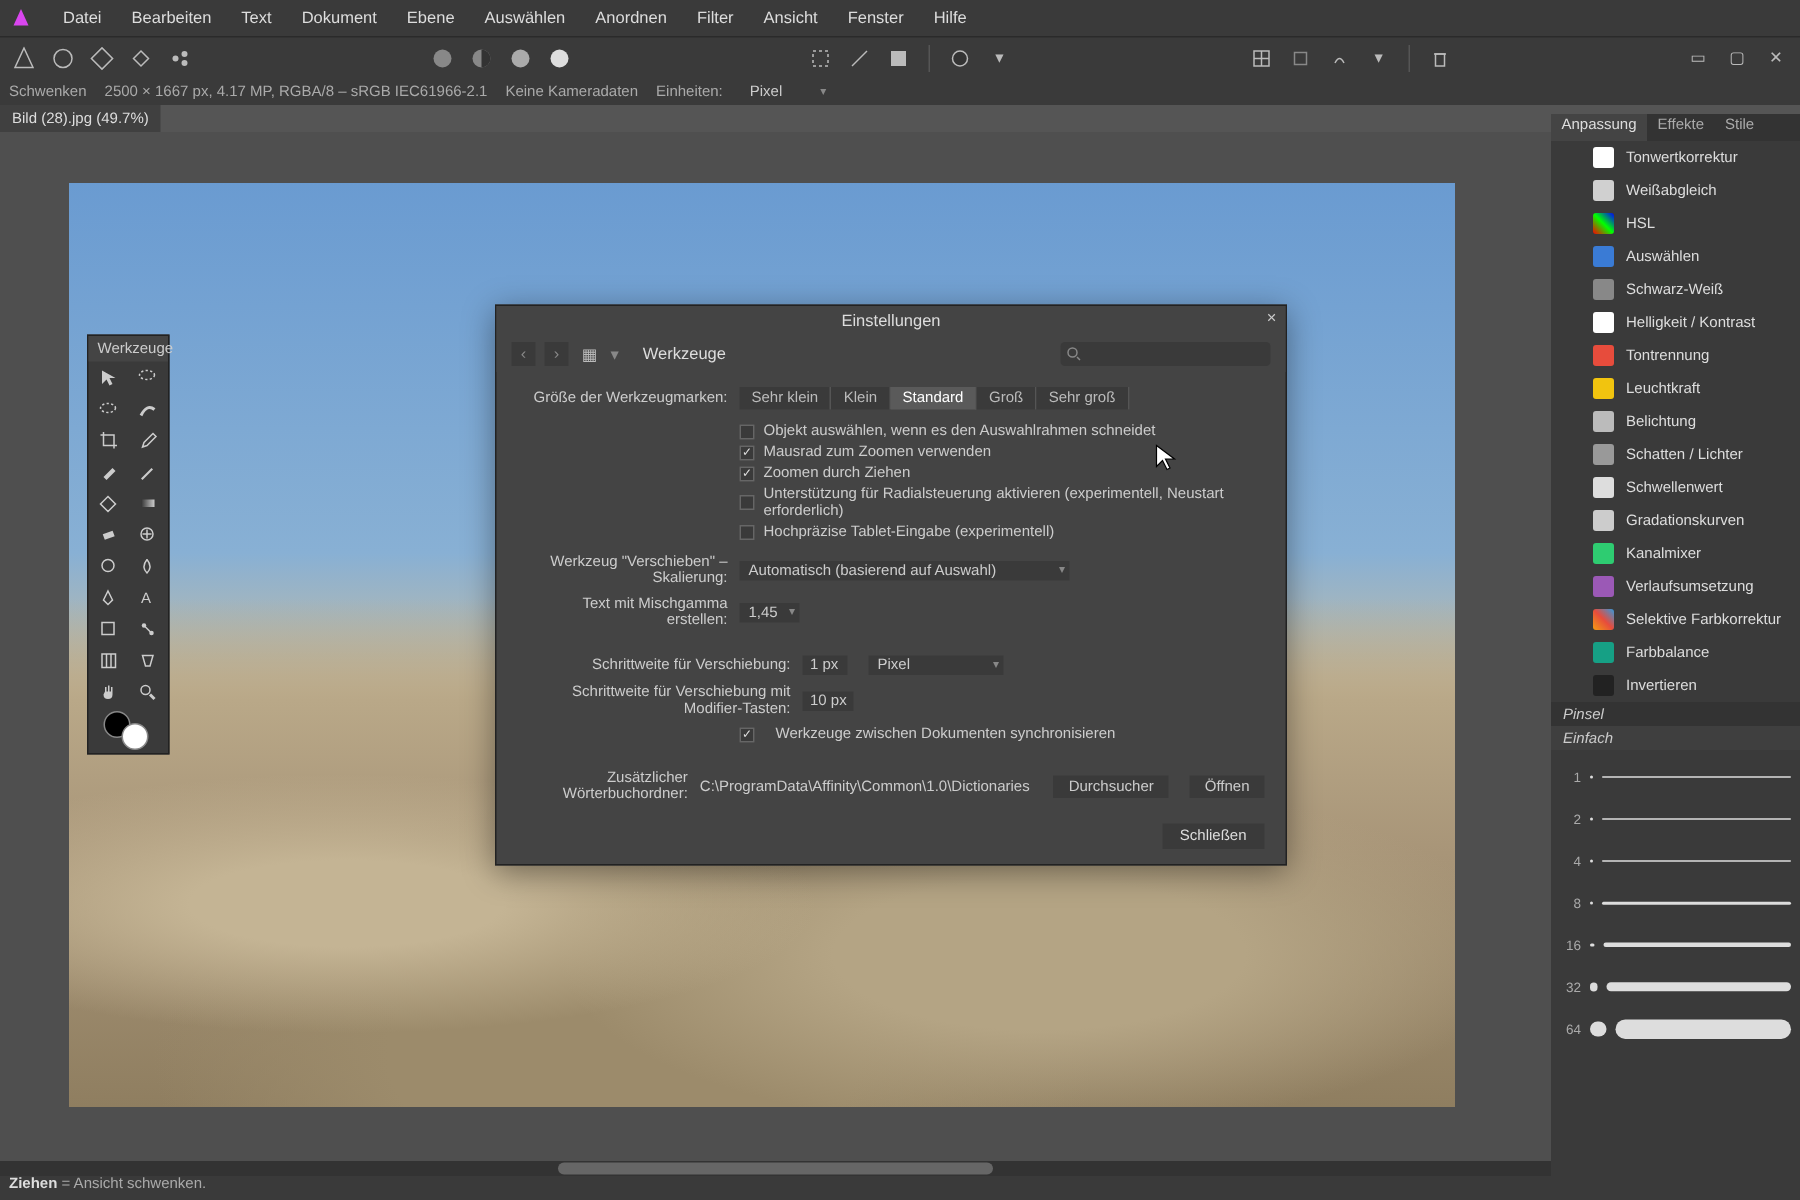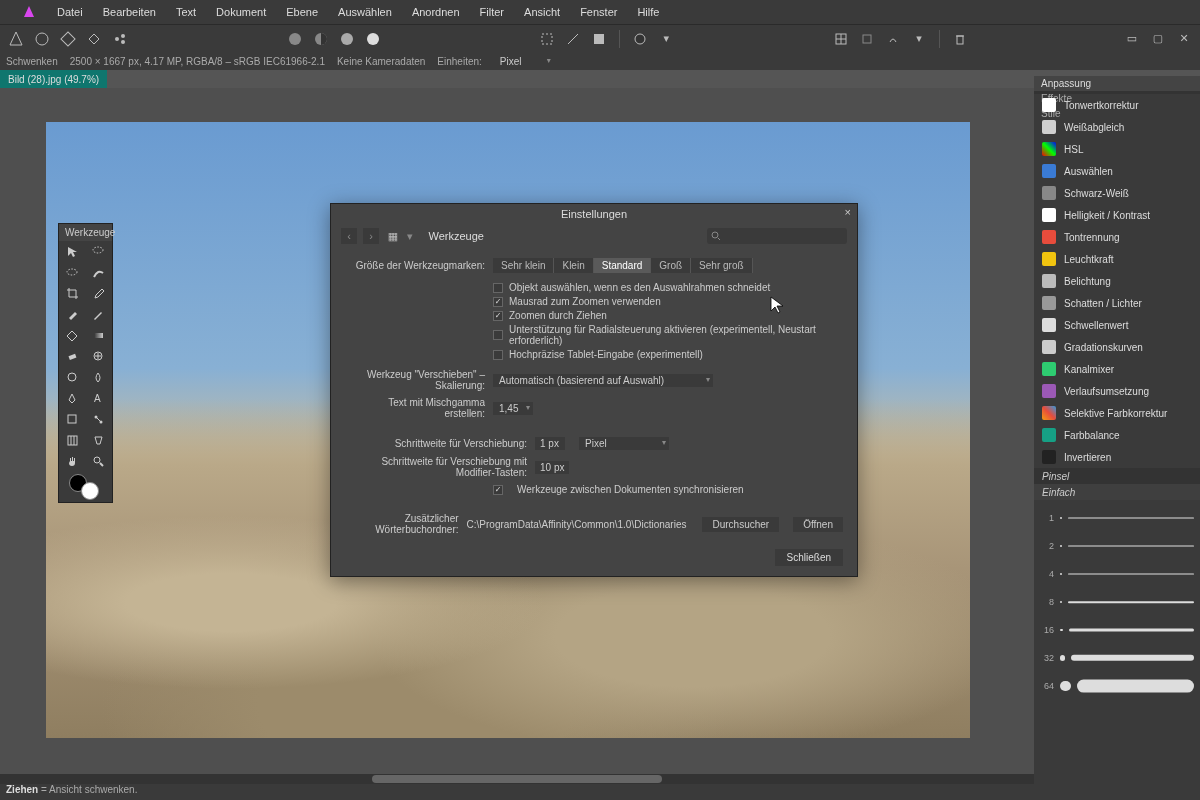--- a/index.html
+++ b/index.html
@@ -1,45 +1,45 @@
 <!DOCTYPE html>
 <html><head>
 <meta charset="utf-8">
 <style>
 * { margin:0; padding:0; box-sizing:border-box; font-family:"Segoe UI",Arial,sans-serif; user-select:none; }
 body { width:1200px; height:800px; background:#4a4a4a; overflow:hidden; position:relative; color:#ccc; font-size:11px; }
-.menubar { height:24px; background:#3a3a3a; display:flex; align-items:center; padding:0 21px; }
+.menubar { height:24px; background:#3a3a3a; display:flex; align-items:center; padding:0 6px; }
 .menubar .logo { width:16px; height:16px; margin-right:10px; display:flex; align-items:center; justify-content:center; }
 .menubar .mitem { padding:0 10px; color:#ddd; cursor:pointer; }
 .toolbar { height:28px; background:#3a3a3a; border-top:1px solid #2a2a2a; display:flex; align-items:center; padding:0 6px; gap:6px; }
 .toolbar .ticon { width:20px; height:20px; display:flex; align-items:center; justify-content:center; color:#bbb; }
 .toolbar .spacer { flex:1; }
 .toolbar .sep { width:1px; height:18px; background:#555; margin:0 4px; }
 .infobar { height:18px; background:#3a3a3a; display:flex; align-items:center; font-size:10px; color:#aaa; padding:0 6px; gap:12px; }
 .tabbar { height:18px; background:#555; display:flex; align-items:center; font-size:10px; }
-.tabbar .tab { background:#0f766e; padding:0 8px; color:#ddd; display:flex; align-items:center; gap:6px; height:100%; }
+.tabbar .tab { background:#404040; padding:0 8px; color:#ddd; display:flex; align-items:center; gap:6px; height:100%; }
 .workarea { position:absolute; top:88px; bottom:16px; left:0; right:166px; background:#4f4f4f; overflow:hidden; }
 .canvas { position:absolute; left:46px; top:34px; width:924px; height:616px; background:linear-gradient(to bottom,#6a9bd1 0%,#88b0d4 40%,#c9bda0 55%,#b9a888 65%,#a89578 80%,#8f7e60 100%); }
 .canvas::after { content:""; position:absolute; bottom:0; left:0; right:0; height:55%; background:
   radial-gradient(ellipse at 20% 60%,#c4b494 10%,transparent 30%),
   radial-gradient(ellipse at 70% 70%,#b4a484 15%,transparent 35%),
   radial-gradient(ellipse at 40% 90%,#9c8b6b 20%,transparent 40%),
   linear-gradient(to bottom,transparent 0%,#b9a888 20%,#a89578 50%,#8f7e60 100%); }
 .toolspanel { position:absolute; left:58px; top:135px; width:55px; background:#3a3a3a; border:1px solid #222; z-index:5; }
 .toolspanel .tp-title { font-size:10px; color:#ccc; padding:3px 6px; background:#444; }
 .toolspanel .tp-grid { display:grid; grid-template-columns:1fr 1fr; }
 .toolspanel .tp-cell { height:21px; display:flex; align-items:center; justify-content:center; color:#bbb; }
 .toolspanel .swatches { height:30px; position:relative; }
 .toolspanel .swatches .c1 { position:absolute; left:10px; top:2px; width:18px; height:18px; border-radius:50%; background:#000; border:1px solid #888; }
 .toolspanel .swatches .c2 { position:absolute; left:22px; top:10px; width:18px; height:18px; border-radius:50%; background:#fff; border:1px solid #888; }
 .rightpanel { position:absolute; top:76px; right:0; bottom:16px; width:166px; background:#3a3a3a; display:flex; flex-direction:column; }
-.rp-tabs { height:18px; display:flex; font-size:10px; background:#333;flex-direction:column; }
+.rp-tabs { height:18px; display:flex; font-size:10px; background:#333; }
 .rp-tabs .rt { padding:2px 7px; color:#aaa; cursor:pointer; }
 .rp-tabs .rt.active { background:#444; color:#ddd; }
-.adj-list { flex:0 0 auto; }
+.adj-list { flex:0 0 auto;padding-left:20px; }
 .adj-item { display:flex; align-items:center; gap:8px; padding:4px 8px; font-size:10px; color:#ddd; cursor:pointer; }
 .adj-icon { width:14px; height:14px; border-radius:2px; flex-shrink:0; }
 .brush-hdr { height:16px; background:#333; display:flex; align-items:center; font-size:10px; padding:0 8px;font-style:italic; }
 .brush-hdr.sub { background:#3f3f3f; }
 .brush-list { flex:1; overflow:hidden; padding:4px 6px; }
 .brush-row { display:flex; align-items:center; gap:6px; height:28px; }
 .brush-row .sz { width:14px; text-align:right; font-size:9px; color:#aaa; }
 .brush-row .dot { border-radius:50%; background:#ddd; flex-shrink:0; }
 .brush-row .stroke { flex:1; height:100%; position:relative; }
 .brush-row .stroke::before { content:""; position:absolute; left:0; right:0; top:50%; transform:translateY(-50%); background:#ddd; border-radius:999px; }

